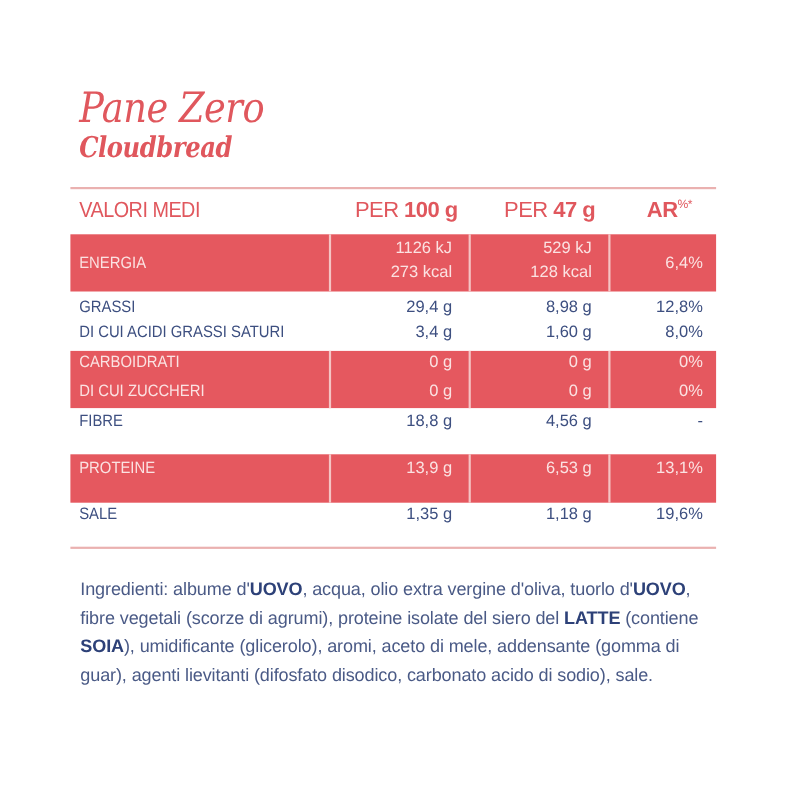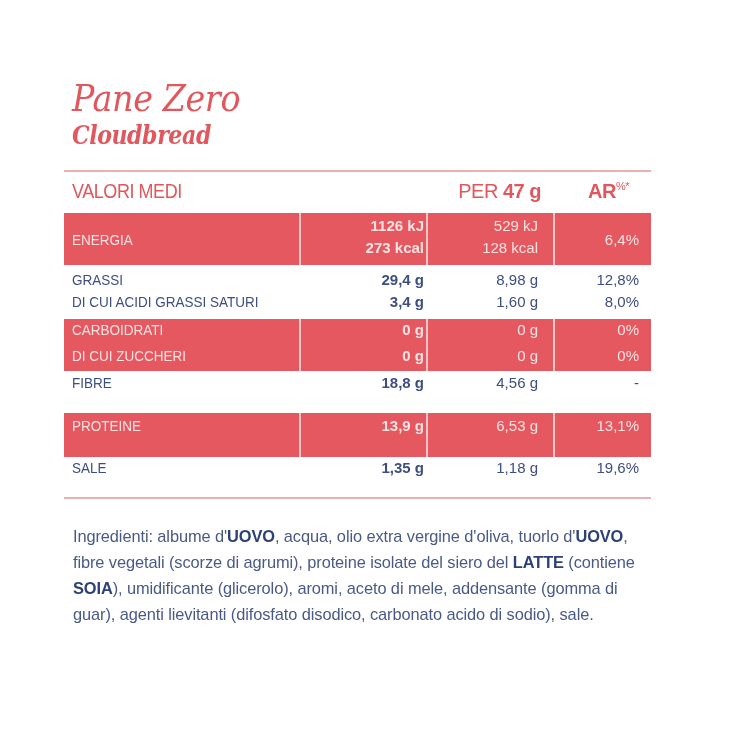--- a/index.html
+++ b/index.html
@@ -53,21 +53,21 @@
     }
     .band .sep {
       position: absolute; top: 0; bottom: 0; width: 2px; background: #f5c4c4;
     }
     .sep.s1 { left: 235px; }
     .sep.s2 { left: 362px; }
     .sep.s3 { left: 489px; }
 
     .row { position: absolute; left: 0; width: 587px; font-size: 15px; }
     .row .lbl { position: absolute; left: 8px; white-space: nowrap; transform: scaleX(0.9); transform-origin: left center; }
-    .row .v1 { position: absolute; right: 227px; text-align: left; white-space: nowrap; font-weight: bold; }
+    .row .v1 { position: absolute; right: 240px; text-align: left; white-space: nowrap; }
     .row .v2 { position: absolute; right: 113px; text-align: right; white-space: nowrap; }
     .row .v3 { position: absolute; right: 12px; text-align: right; white-space: nowrap; }
     .row.red { color: #fbe2e2; }
     .row.blue { color: #3d4f80; }
 
     .ingredients {
       position: absolute; left: 73px; top: 523px; width: 580px;
       font-size: 16.4px; line-height: 26px; color: #4a5a86;
       letter-spacing: -0.1px;
     }
@@ -78,20 +78,21 @@
 
 <div class="title-block">
   <div class="title-main">Pane Zero</div>
   <div class="title-sub">Cloudbread</div>
 </div>
 
 <div class="rule top"></div>
 
 <div class="header-row">
   <span class="h h-label">VALORI MEDI</span>
+  <span class="h h-100"><span>PER</span> <b>100 g</b></span>
   <span class="h h-47"><span>PER</span> <b>47 g</b></span>
   <span class="h h-ar"><span>AR</span><sup>%*</sup></span>
 </div>
 
 <div class="table" style="top:0;">
 
   <div class="band" style="top:213px;height:52px;">
     <div class="sep s1"></div>
     <div class="sep s2"></div>
     <div class="sep s3"></div>

